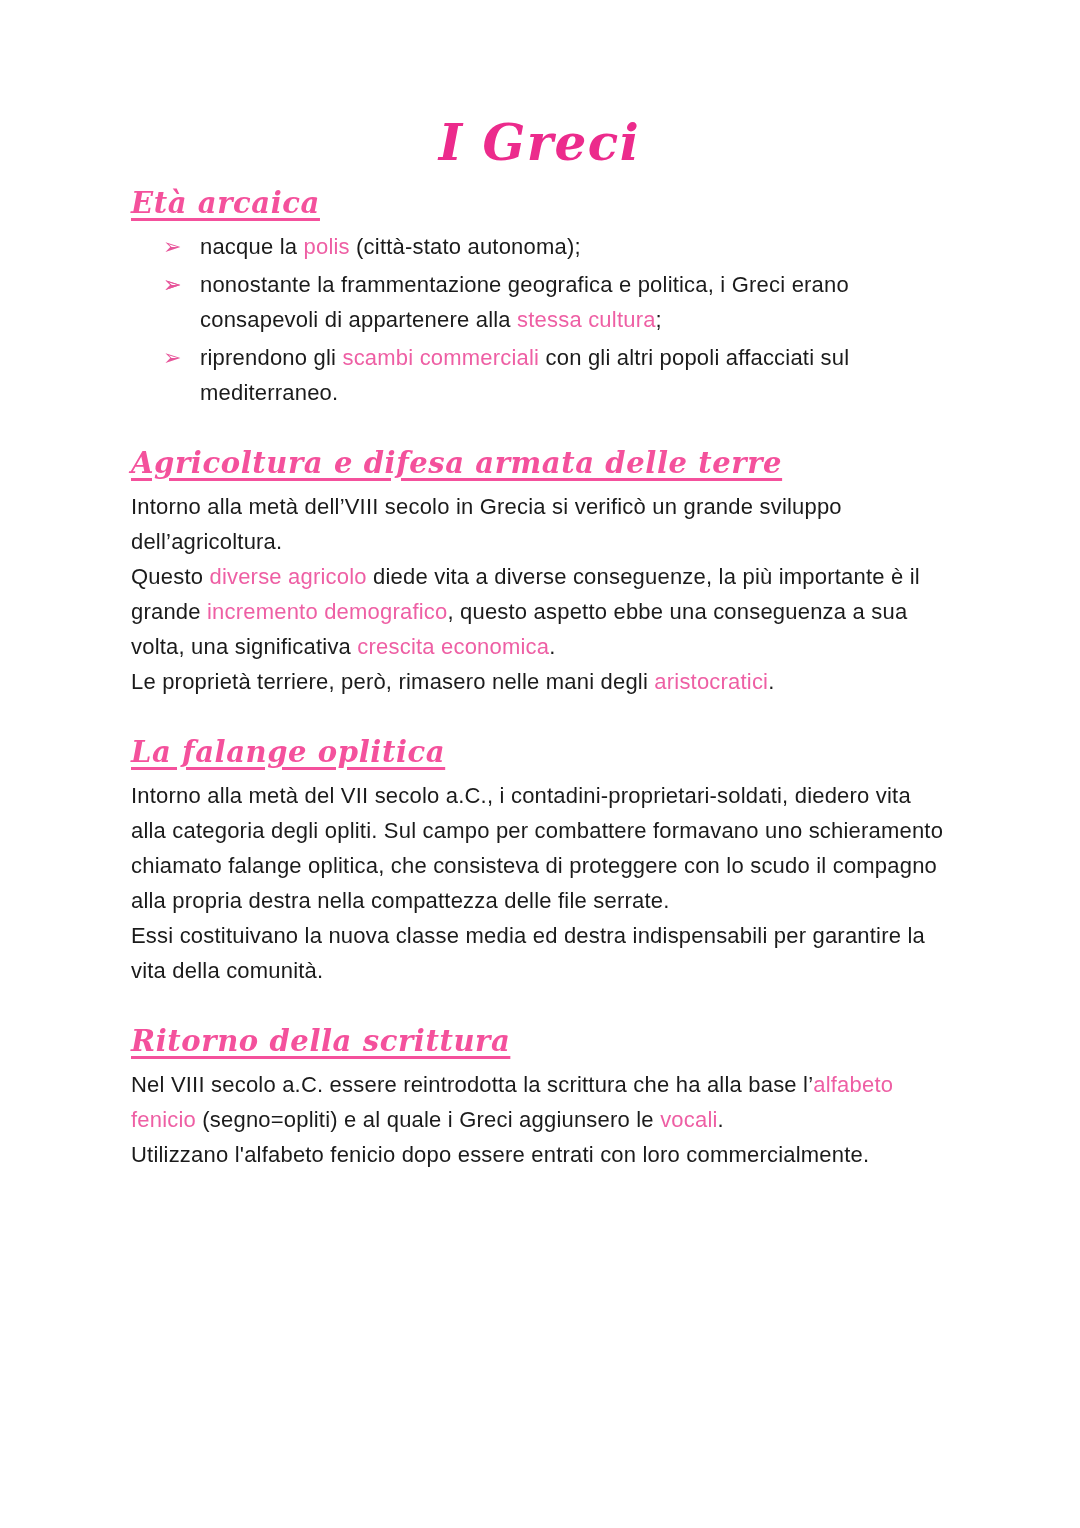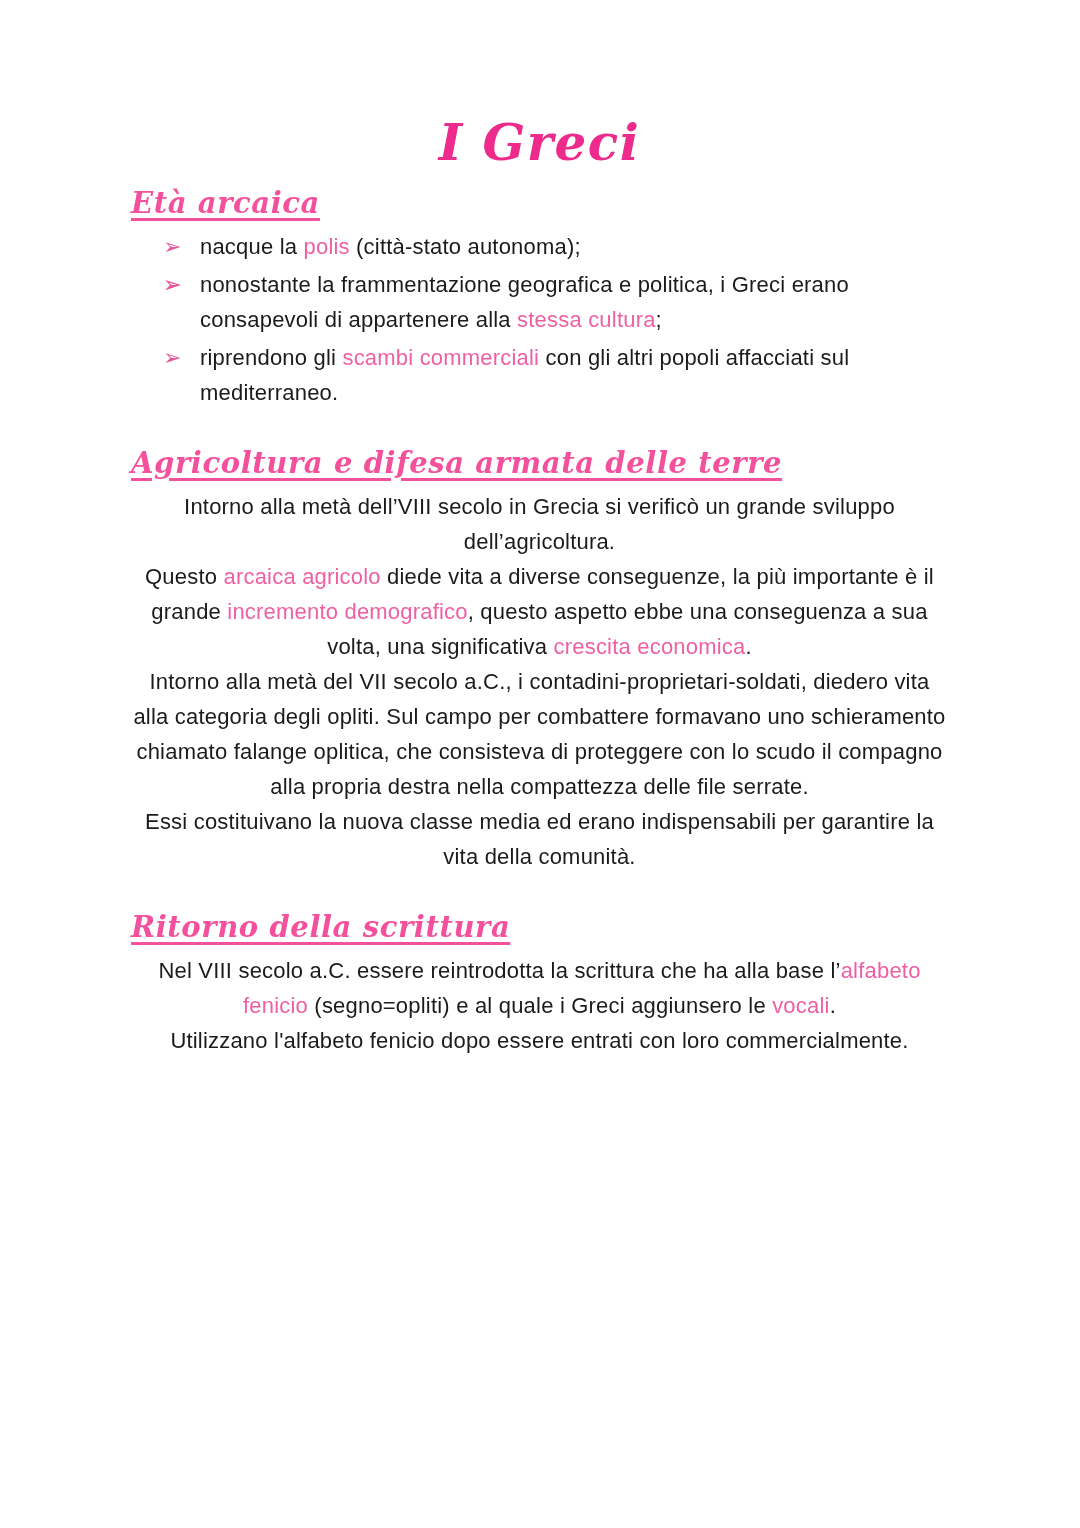--- a/index.html
+++ b/index.html
@@ -44,21 +44,21 @@
   section.first .sec-heading { margin-top: 12px; }
   .bullet-list { list-style: none; margin: 4px 0 0 0; padding: 0; }
   .bullet-item { position: relative; padding-left: 69px; margin: 0 0 3px 0; }
   .arrow {
     position: absolute;
     left: 32px;
     top: 0;
     color: var(--bullet-pink, #e7559a);
     font-size: 22px;
   }
-  .para { margin: 0; text-align: center; }
+  .para { margin: 0; }
   .hl { color: var(--highlight-pink, #ee5fa4); }
 </style>
 </head>
 <body>
 
 <div class="page">
 
   <h1 class="doc-title">I Greci</h1>
 
   <section class="first">
@@ -78,26 +78,28 @@
       <li class="bullet-item">
         <span class="arrow">➢</span>
         <span class="bullet-text"><span>riprendono gli </span><span class="hl">scambi commerciali</span><span> con gli altri popoli affacciati sul mediterraneo.</span></span>
       </li>
     </ul>
   </section>
 
   <section>
     <h2 class="sec-heading">Agricoltura e difesa armata delle terre</h2>
     <p class="para"><span>Intorno alla metà dell’VIII secolo in Grecia si verificò un grande sviluppo dell’agricoltura.</span></p>
-    <p class="para"><span>Questo </span><span class="hl">arcaica agricolo</span><span> diede vita a diverse conseguenze, la più importante è il grande </span><span class="hl">incremento demografico</span><span>, questo aspetto ebbe una conseguenza a sua volta, una significativa </span><span class="hl">crescita economica</span><span>.</span></p>
+    <p class="para"><span>Questo </span><span class="hl">diverse agricolo</span><span> diede vita a diverse conseguenze, la più importante è il grande </span><span class="hl">incremento demografico</span><span>, questo aspetto ebbe una conseguenza a sua volta, una significativa </span><span class="hl">crescita economica</span><span>.</span></p>
+    <p class="para"><span>Le proprietà terriere, però, rimasero nelle mani degli </span><span class="hl">aristocratici</span><span>.</span></p>
   </section>
 
   <section>
+    <h2 class="sec-heading">La falange oplitica</h2>
     <p class="para"><span>Intorno alla metà del VII secolo a.C., i contadini-proprietari-soldati, diedero vita alla categoria degli opliti. Sul campo per combattere formavano uno schieramento chiamato falange oplitica, che consisteva di proteggere con lo scudo il compagno alla propria destra nella compattezza delle file serrate.</span></p>
-    <p class="para"><span>Essi costituivano la nuova classe media ed erano indispensabili per garantire la vita della comunità.</span></p>
+    <p class="para"><span>Essi costituivano la nuova classe media ed destra indispensabili per garantire la vita della comunità.</span></p>
   </section>
 
   <section>
     <h2 class="sec-heading">Ritorno della scrittura</h2>
     <p class="para"><span>Nel VIII secolo a.C. essere reintrodotta la scrittura che ha alla base l’</span><span class="hl">alfabeto fenicio</span><span> (segno=opliti) e al quale i Greci aggiunsero le </span><span class="hl">vocali</span><span>.</span></p>
     <p class="para"><span>Utilizzano l'alfabeto fenicio dopo essere entrati con loro commercialmente.</span></p>
   </section>
 
 </div>
 

